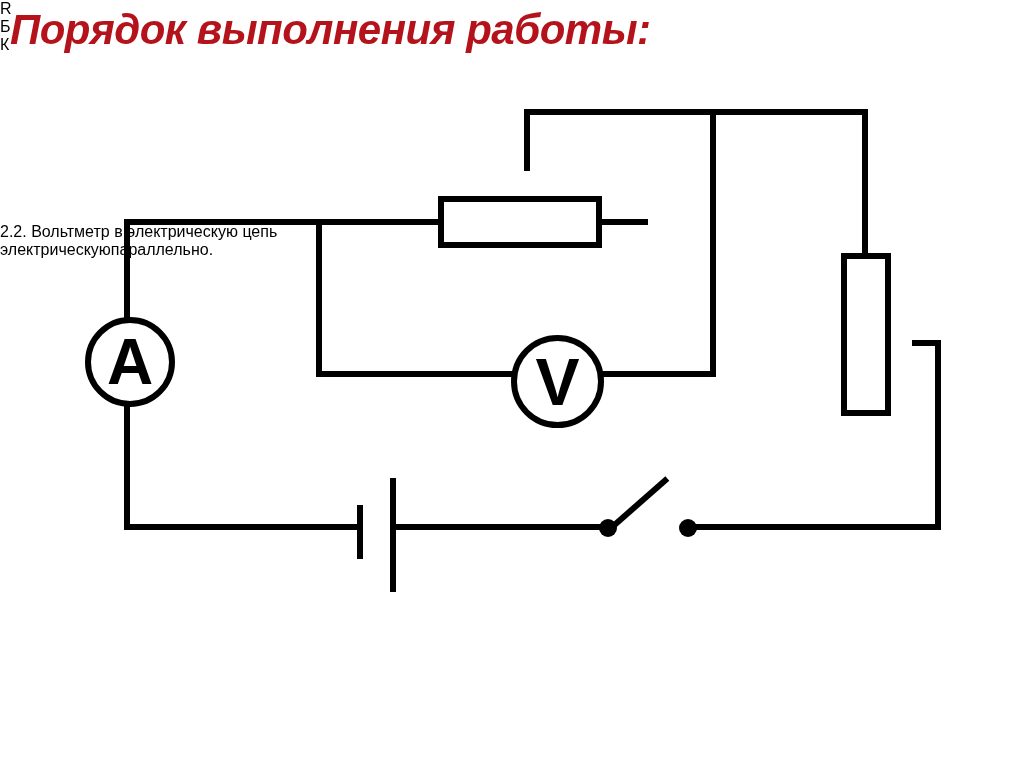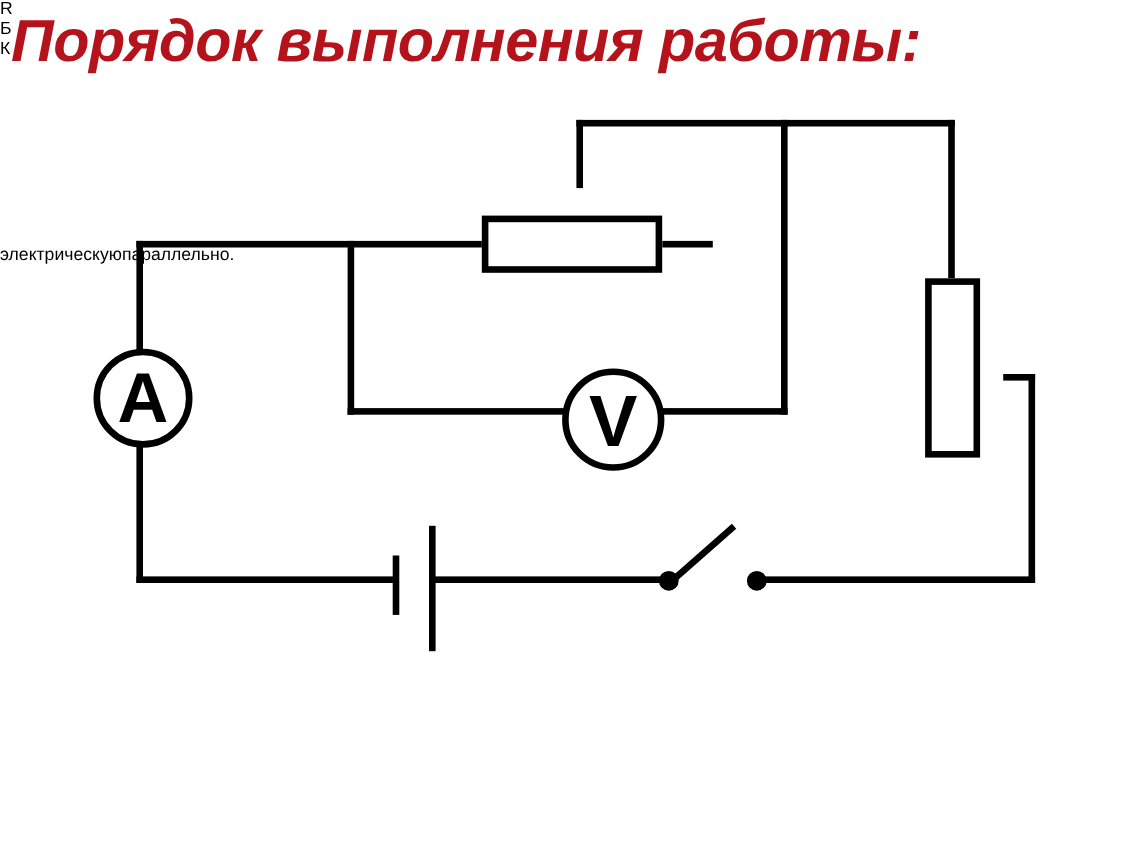--- a/index.html
+++ b/index.html
@@ -3,21 +3,21 @@
 <meta charset="utf-8">
 <style>
   html,body{margin:0;padding:0;background:#fff;}
   .slide{
     position:relative;width:1024px;height:767px;background:#fff;overflow:hidden;
     font-family:"Liberation Sans",sans-serif;
     --dark-red:#B5131B;--bright-red:#E8121A;--wire-black:#000000;
   }
   .title{
     position:absolute;left:10px;top:6px;margin:0;
-    font-size:54px;line-height:1.15;font-weight:bold;font-style:italic;
+    font-size:42px;line-height:1.15;font-weight:bold;font-style:italic;
     color:var(--dark-red);letter-spacing:-0.5px;white-space:nowrap;
   }
   
   .w{position:absolute;background:var(--wire-black);z-index:1;}
   .box{position:absolute;background:#fff;border:6px solid var(--wire-black);box-sizing:border-box;z-index:2;}
   .meter{position:absolute;background:#fff;border:6px solid var(--wire-black);border-radius:50%;
          box-sizing:border-box;z-index:2;display:flex;align-items:center;justify-content:center;
          font-weight:bold;color:#000;}
   .meter span{line-height:1;}
   .ammeter{left:85px;top:317px;width:90px;height:90px;font-size:64px;}
@@ -111,18 +111,25 @@
       <div class="bar" style="left:0;top:10px;width:42px;height:13px;"></div>
       <div class="bar" style="left:14px;top:0;width:13px;height:34px;"></div>
     </div>
     <div class="minus" style="left:298px;top:487px;width:42px;height:18px;"></div>
     <div class="mark" style="left:415px;top:460px;width:52px;height:57px;">
       <div class="bar" style="left:0;top:18px;width:52px;height:20px;"></div>
       <div class="bar" style="left:16px;top:0;width:20px;height:57px;"></div>
     </div>
   </div>
 
+  <div class="cap1">
+    <span class="c-num">2.2.</span>
+    <span class="c-hl">Вольтметр</span>
+    <span>в</span>
+    <span>электрическую</span>
+    <span>цепь</span>
+  </div>
   <div class="cap2">
     <span>электрическую</span><span class="c-hl">параллельно</span><span>.</span>
   </div>
 
   <div class="bottom-strip"></div>
 </div>
 
 </body></html>

